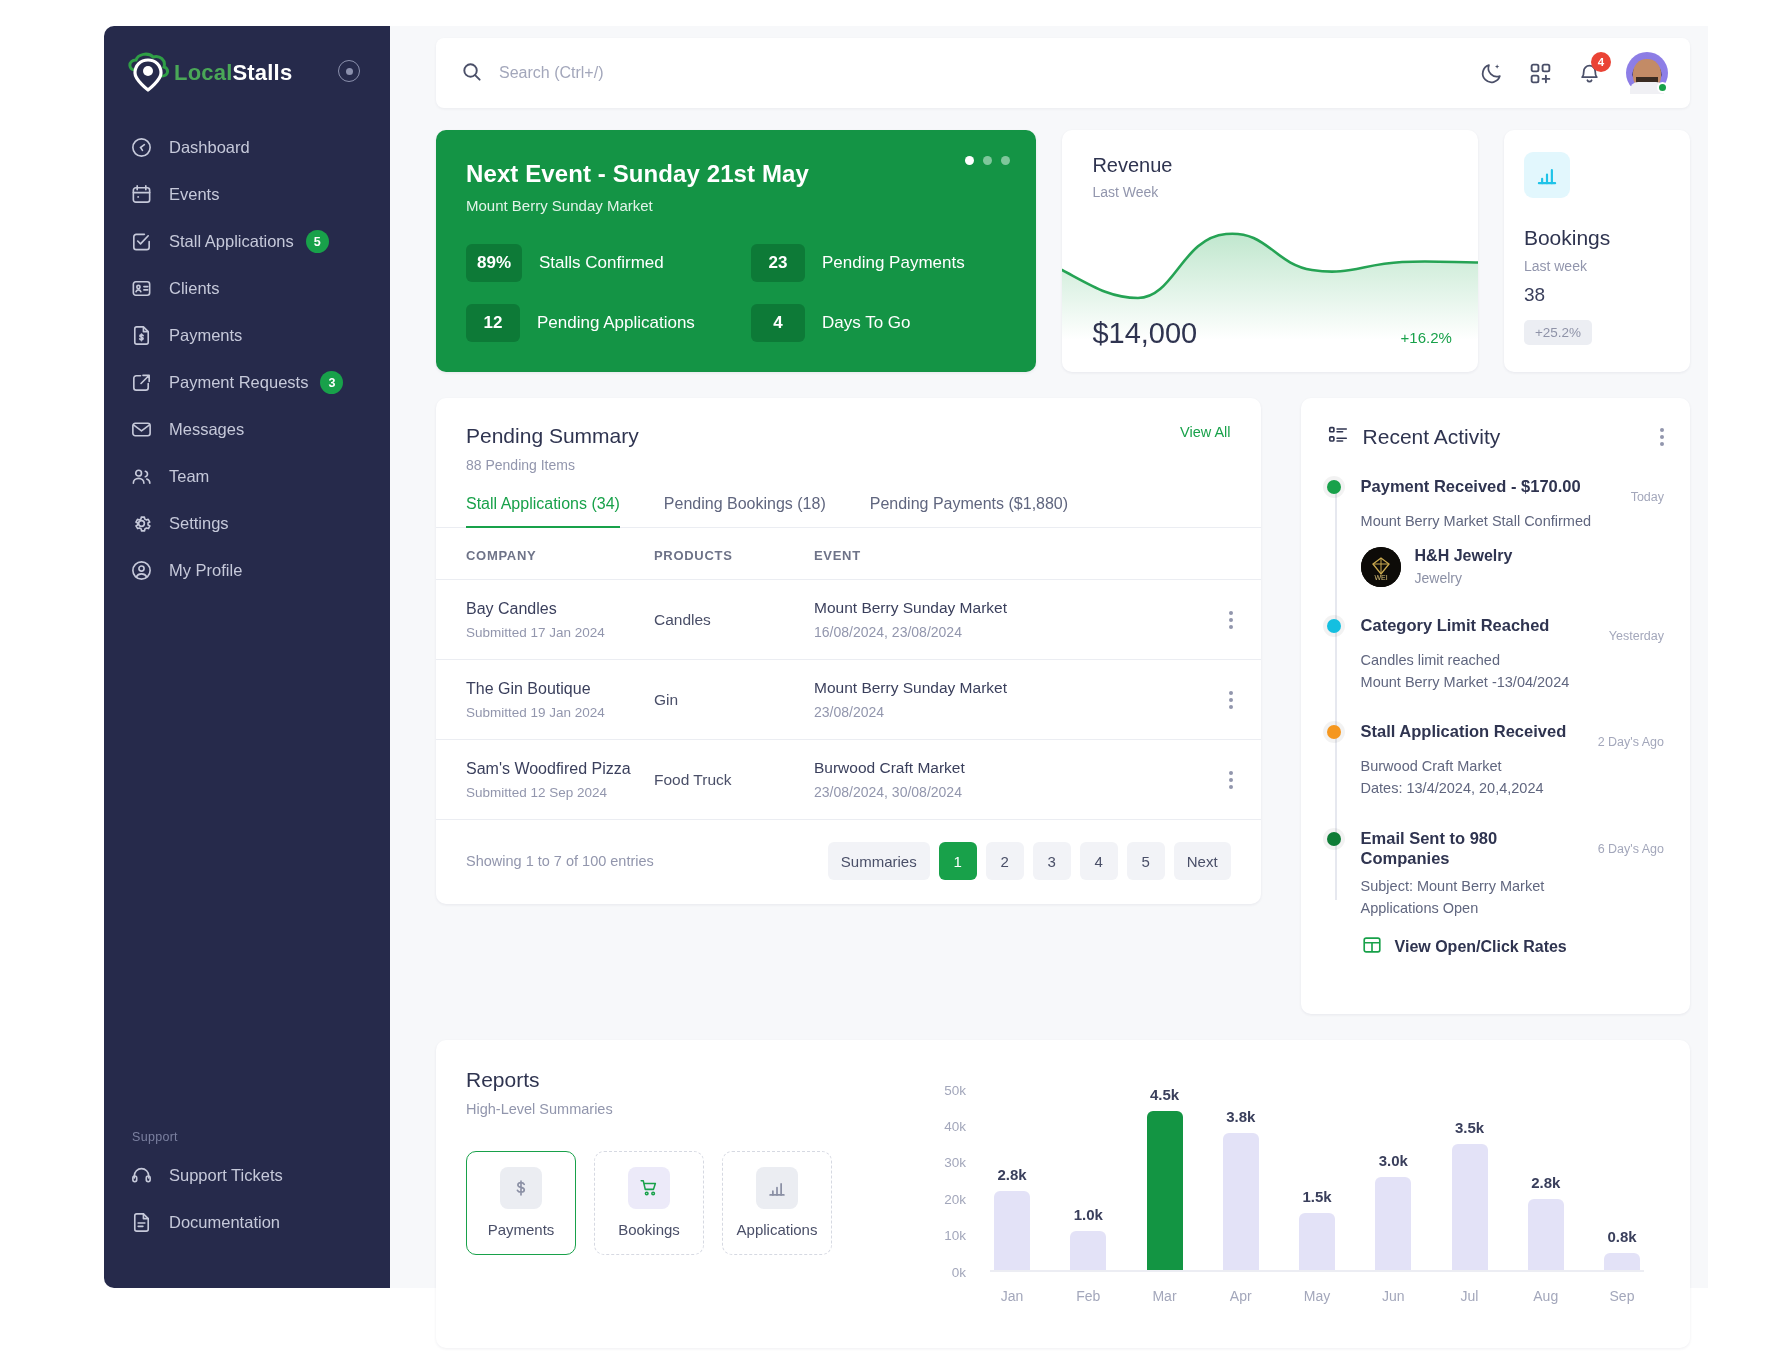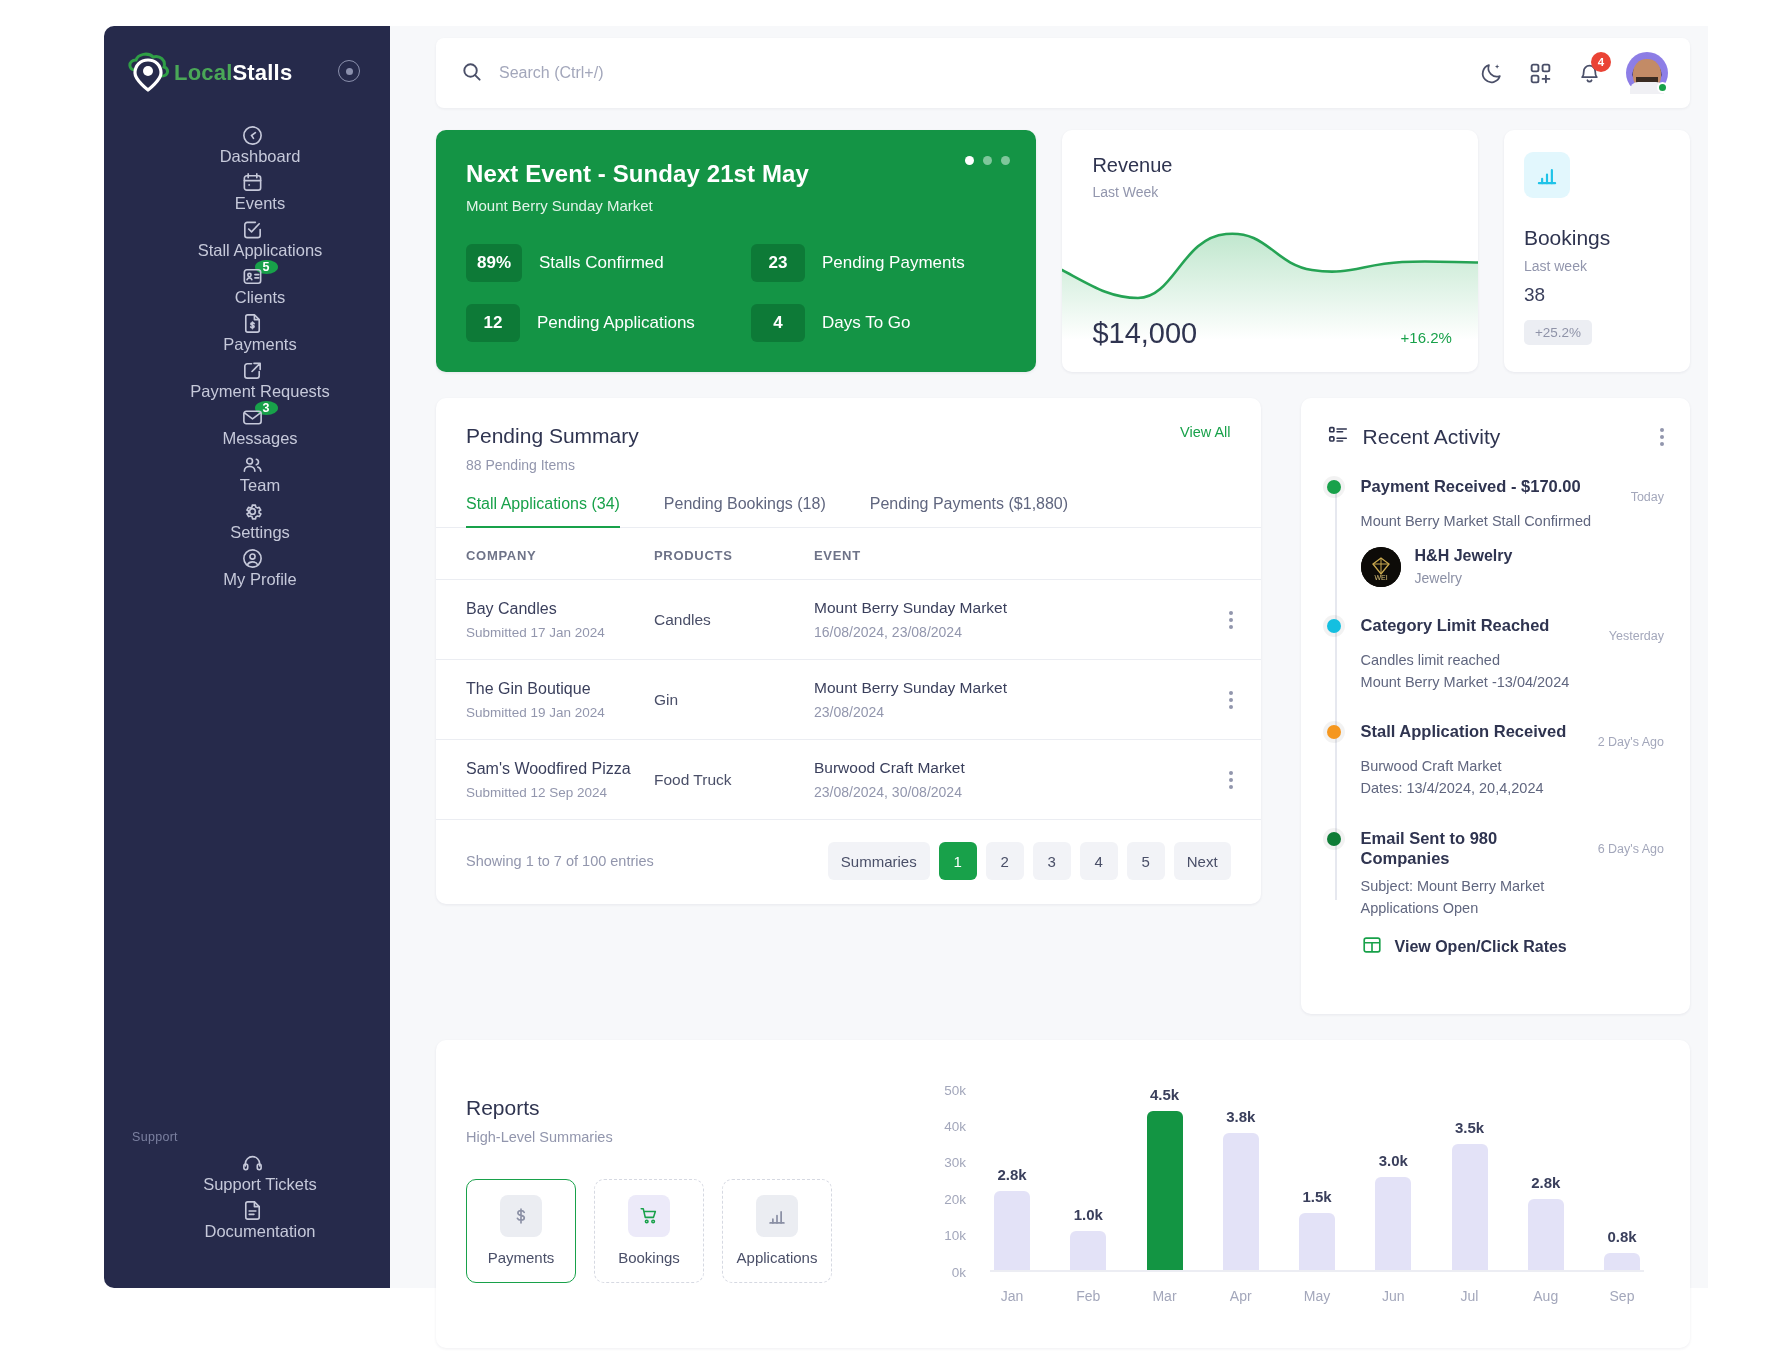--- a/index.html
+++ b/index.html
@@ -31,21 +31,21 @@
     border: 1.6px solid #8b90ad;
     display:flex; align-items:center; justify-content:center;
   }
   .brand-collapse i { width:7px; height:7px; border-radius:50%; background:#8b90ad; display:block;}
 
   .nav { margin-top: 26px; }
   .nav-item {
     display: flex; align-items: center;
     height: 47px; padding-left: 26px;
     color: #c6c9da; font-size: 16.5px;
-    position: relative; cursor: pointer; flex-direction: column;
+    position: relative; cursor: pointer;
   }
   .nav-item .ic { width: 23px; height: 23px; margin-right: 16px; flex:0 0 auto; display:block;}
   .nav-item .lbl { white-space: nowrap; }
   .badge {
     margin-left: 12px; min-width: 23px; height: 23px;
     border-radius: 50%; background: #18a14a; color:#fff;
     font-size: 12.5px; font-weight: 700;
     display:flex; align-items:center; justify-content:center;
     padding: 0 6px;
   }
@@ -228,21 +228,21 @@
     display:flex;align-items:center;justify-content:center; position:relative; flex:0 0 auto;
   }
   .hh-name { font-size:16px; color:#2f3450; font-weight:700; margin-left:14px;}
   .hh-cat { font-size:14px; color:#8b90a5; margin-left:14px; margin-top:5px;}
   .act-link { display:flex; align-items:center; margin-top:14px; cursor:pointer;}
   .act-link-text { font-size:16px; color:#2f3450; font-weight:600; margin-left:12px;}
 
   
   .reports { margin-top:26px; background:#fff; border-radius:10px; box-shadow:0 1px 3px rgba(30,35,70,.07);
     padding: 28px 30px 30px 30px; display:flex; }
-  .rep-left { width: 420px; flex:0 0 auto;margin-top:28px;}
+  .rep-left { width: 420px; flex:0 0 auto;}
   .rep-title { font-size:21px; color:#2f3450; font-weight:500;}
   .rep-sub { font-size:14.5px; color:#9296ad; margin-top:9px;}
   .rep-cards { display:flex; gap:18px; margin-top:34px;}
   .rep-card {
     width:110px; height:104px; border-radius:10px; border:1.5px dashed #d6d9e2;
     display:flex; flex-direction:column; align-items:center; justify-content:center; cursor:pointer;
   }
   .rep-card.sel { border: 1.5px solid #18a14a; }
   .rep-ic-box { width:42px;height:42px;border-radius:8px;background:#ebedf2;display:flex;align-items:center;justify-content:center;}
   .rep-ic-box.purple { background:#eceaf9; }

